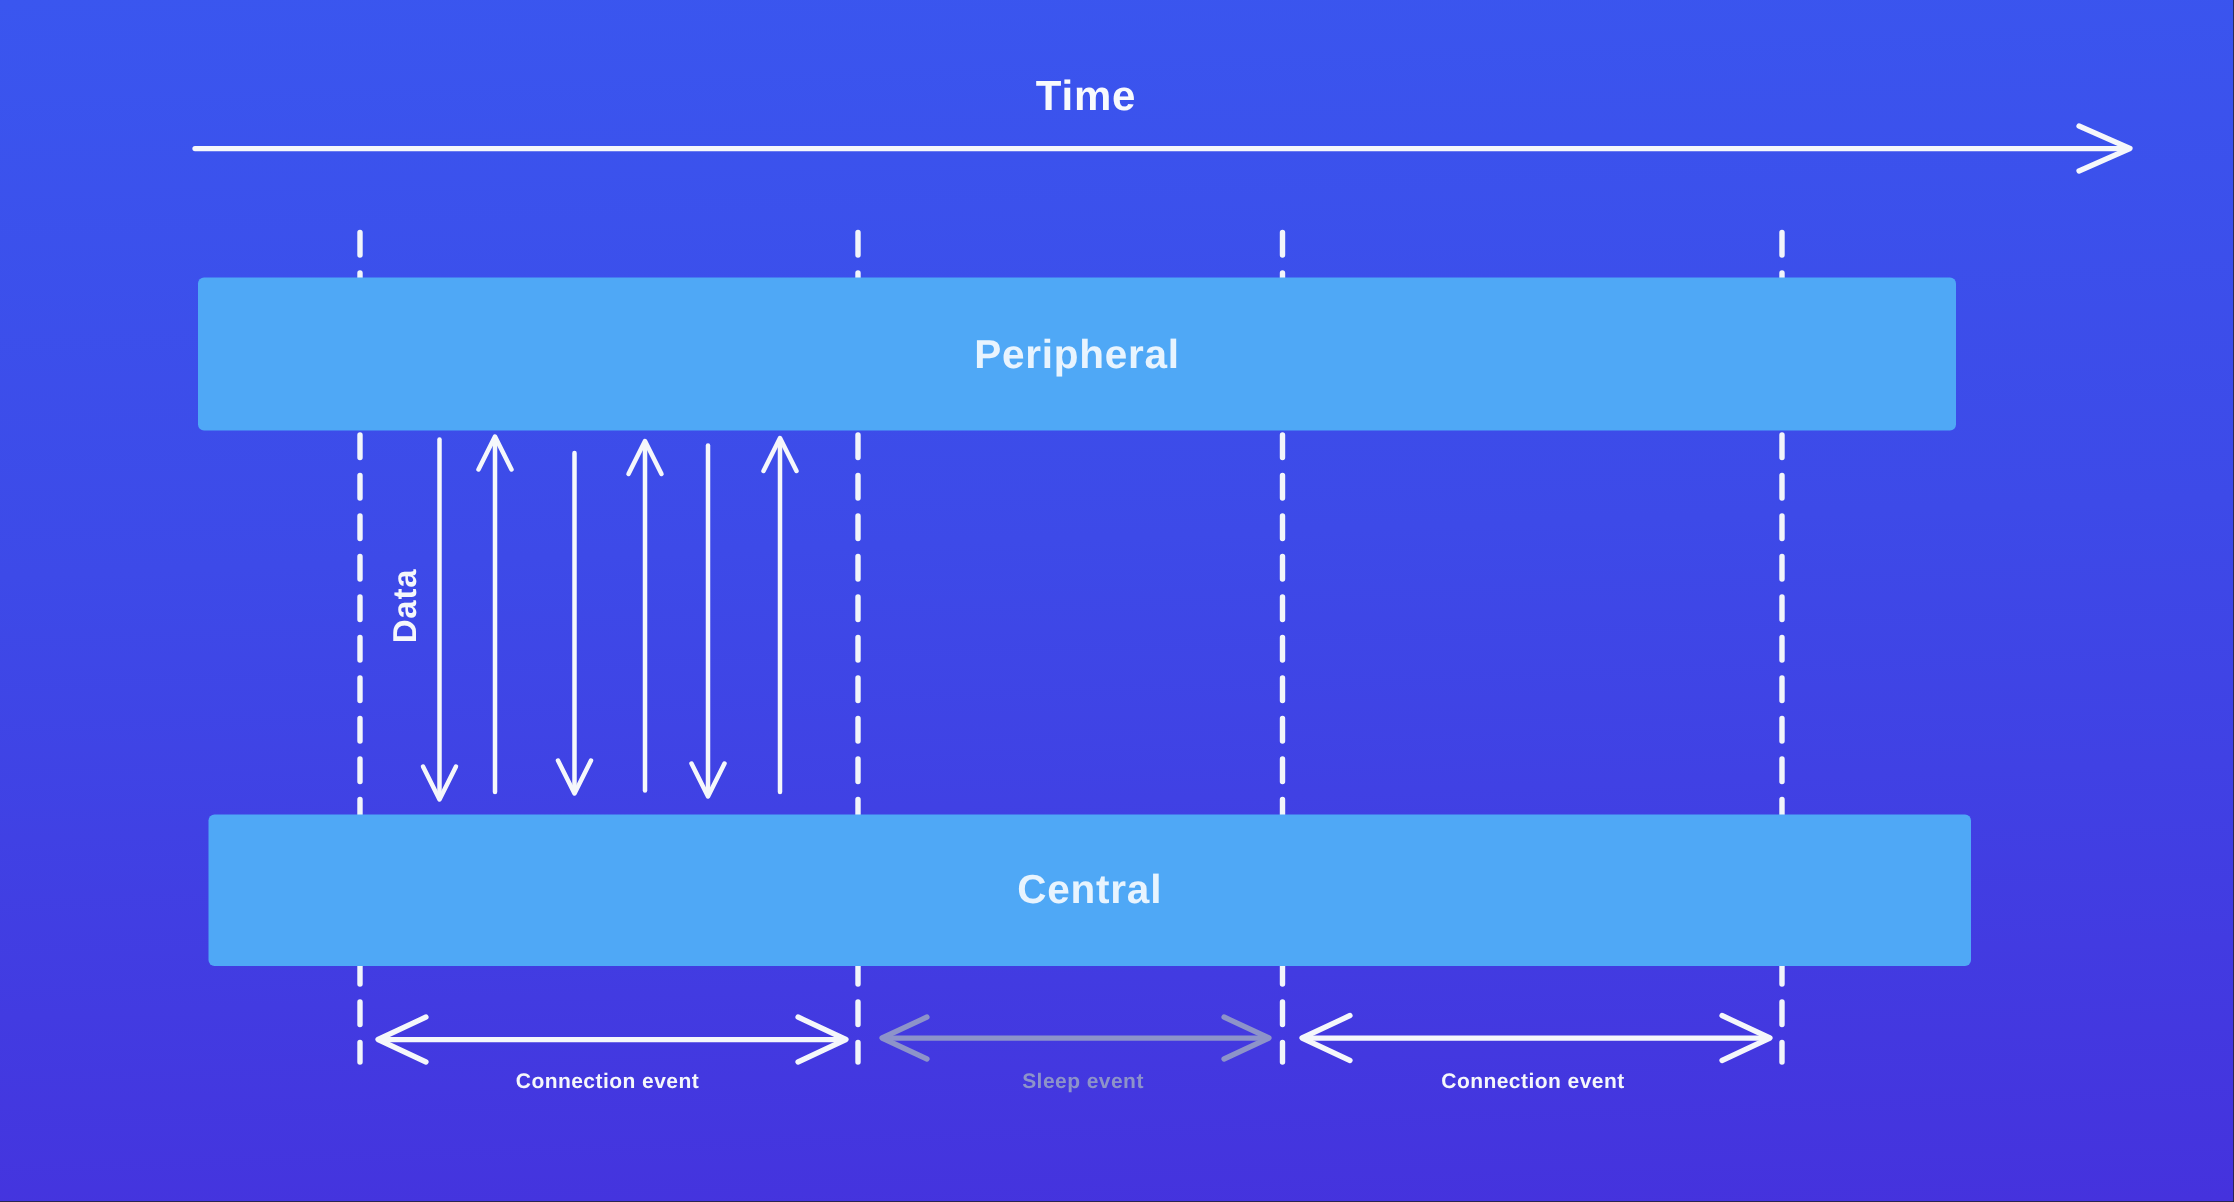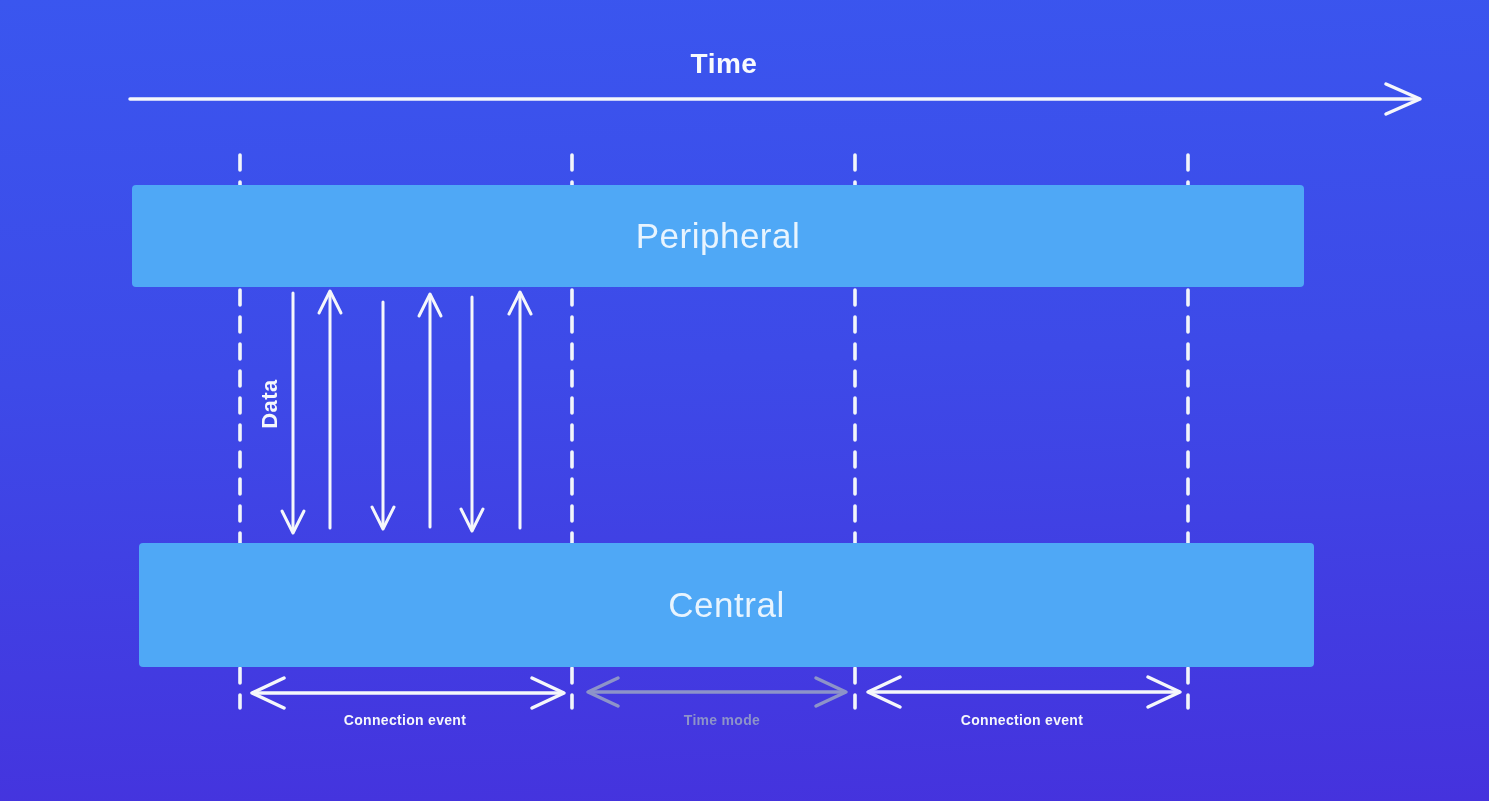--- a/index.html
+++ b/index.html
@@ -32,25 +32,25 @@
   }
   .lane {
     position: absolute;
     background: #4fa8f6;
     border-radius: 4px;
     display: flex;
     align-items: center;
     justify-content: center;
   }
   .lane-peripheral { left: 132px; top: 185px; width: 1172px; height: 102px; }
-  .lane-central    { left: 139px; top: 543px; width: 1175px; height: 124px; }
+  .lane-central    { left: 139px; top: 543px; width: 1175px; height: 101px; }
   .lane-label {
     color: #e8f4fe;
-    font-size: 35px;
-    font-weight: 400;
+    font-size: 27px;
+    font-weight: 700;
     letter-spacing: 0.5px;
   }
   .data-label {
     position: absolute;
     left: 270px; top: 404px;
     transform: translate(-50%, -50%) rotate(-90deg);
     color: #f5f7fb;
     font-size: 22px;
     font-weight: 700;
     letter-spacing: 0.5px;
@@ -139,16 +139,16 @@
   <div class="lane lane-peripheral">
     <span class="lane-label">Peripheral</span>
   </div>
   <div class="lane lane-central">
     <span class="lane-label">Central</span>
   </div>
 
   <div class="data-label">Data</div>
 
   <div class="segment-label seg-1">Connection event</div>
-  <div class="segment-label seg-2">Time mode</div>
+  <div class="segment-label seg-2">Sleep event</div>
   <div class="segment-label seg-3">Connection event</div>
 
 </div>
 
 </body></html>

